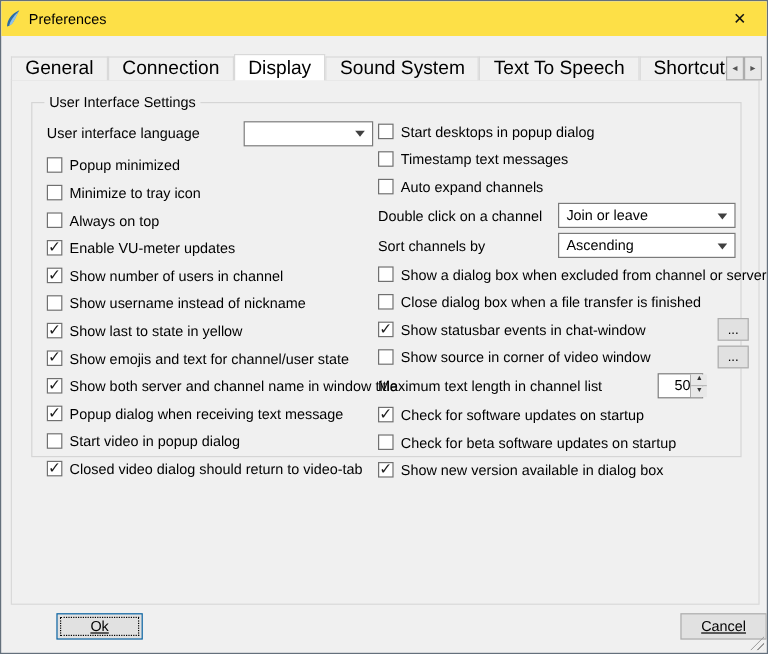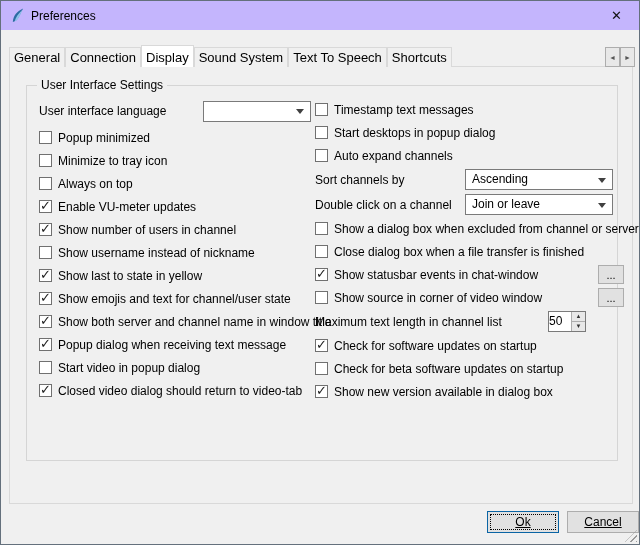--- a/index.html
+++ b/index.html
@@ -1,30 +1,30 @@
 <!DOCTYPE html>
 <html><head>
 <meta charset="utf-8">
 <style>
   html,body{margin:0;padding:0;background:#d8d8d8;}
   *{box-sizing:border-box;font-family:"Liberation Sans",sans-serif;}
   .window{position:relative;width:640px;height:545px;background:#f0f0f0;border:1px solid #64707c;overflow:hidden;}
-  .titlebar{position:absolute;top:0;left:0;right:0;height:29px;display:flex;align-items:center;padding-left:8px;background:#c4b5fd;justify-content:space-between;}
+  .titlebar{position:absolute;top:0;left:0;right:0;height:29px;display:flex;align-items:center;padding-left:1px;background:#fde047;justify-content:space-between;}
   .app-icon{width:16px;height:16px;margin-right:6px;display:inline-flex;align-items:center;justify-content:center;}
   .title{font-size:12px;color:#000;}
   .close{margin-left:auto;width:45px;height:29px;border:none;background:transparent;font-size:13px;color:#111;cursor:pointer;}
 
   .tabbar{position:absolute;left:8px;top:43px;width:596px;height:23px;display:flex;align-items:flex-end;overflow:hidden;z-index:3;}
-  .tab{height:20px;line-height:18px;padding:0 4px;font-size:13px;background:#f0f0f0;border:1px solid #d9d9d9;border-bottom:none;white-space:nowrap;cursor:pointer;color:#000;}
+  .tab{height:20px;line-height:18px;padding:0 11px;font-size:16px;background:#f0f0f0;border:1px solid #d9d9d9;border-bottom:none;white-space:nowrap;cursor:pointer;color:#000;}
   .tab.selected{height:23px;line-height:21px;background:#ffffff;position:relative;z-index:4;margin-bottom:-1px;}
   .tabscroll{position:absolute;top:46px;left:604px;height:20px;display:flex;z-index:5;}
   .tabscroll button{width:15px;height:20px;border:1px solid #adadad;background:#e8e8e8;font-size:7px;padding:0;color:#555;cursor:pointer;}
 
   .pane{position:absolute;left:8px;top:65px;width:624px;height:438px;border:1px solid #d9d9d9;background:#f0f0f0;}
-  .groupbox{position:absolute;left:16px;top:18px;width:592px;height:376px;border:1px solid #d5d5d5;}
+  .groupbox{position:absolute;left:16px;top:18px;width:592px;height:296px;border:1px solid #d5d5d5;}
   .group-label{position:absolute;top:-8px;left:10px;background:#f0f0f0;padding:0 4px;font-size:12px;color:#000;}
 
   .col{position:absolute;top:14px;}
   .col.left{left:12px;width:272px;}
   .col.right{left:288px;width:300px;}
   .row{position:relative;display:flex;align-items:center;height:19px;margin-bottom:4px;font-size:12px;color:#000;}
   .row.combo-row,.row.spin-row{height:21px;}
   .language-row{height:22px;margin-bottom:6px;}
   .language-row .lbl{width:164px;}
   .lbl{font-size:12px;color:#000;}
@@ -34,26 +34,26 @@
   .cb-label{cursor:default;white-space:nowrap;}
 
   .combo{position:relative;height:21px;border:1px solid #7a7a7a;background:#fff;padding:0 20px 0 6px;line-height:19px;font-size:12px;cursor:pointer;white-space:nowrap;overflow:hidden;}
   .carrow{position:absolute;right:6px;top:50%;margin-top:-2px;width:0;height:0;border-left:4px solid transparent;border-right:4px solid transparent;border-top:5px solid #404040;}
   .lang-combo{width:108px;}
   .abs-combo{position:absolute;left:150px;top:0;width:148px;}
 
   .dots-btn{position:absolute;left:283px;top:0;width:26px;height:19px;border:1px solid #adadad;background:#e1e1e1;font-size:11px;line-height:10px;padding:0;cursor:pointer;}
 
   .spin{position:absolute;left:233px;top:0;width:38px;height:21px;border:1px solid #7a7a7a;background:#fff;display:flex;}
-  .spin-val{flex:1;font-size:12px;line-height:19px;padding-left:0;}
+  .spin-val{flex:1;font-size:12px;line-height:19px;padding-left:13px;}
   .spin-btns{flex:none;width:14px;display:flex;flex-direction:column;border-left:1px solid #adadad;}
   .spin-btns span{flex:1;font-size:6px;line-height:8px;text-align:center;background:#e8e8e8;color:#333;cursor:pointer;}
   .spin-btns span:first-child{border-bottom:1px solid #adadad;}
 
-  .buttons{position:absolute;left:46px;right:0;bottom:11px;display:flex;justify-content:flex-end;gap:8px;}
+  .buttons{position:absolute;left:46px;right:0;bottom:11px;display:flex;justify-content:space-between;gap:8px;}
   .btn{width:72px;height:22px;font-size:12px;background:#e1e1e1;border:1px solid #adadad;text-decoration:underline;cursor:pointer;color:#000;}
   .btn.default{border:1px solid #0a64a4;outline:1px dotted #000;outline-offset:-4px;}
 
   .resize-grip{position:absolute;right:2px;bottom:2px;width:12px;height:12px;cursor:nwse-resize;
     background:repeating-linear-gradient(135deg,#9a9a9a 0 1px,transparent 1px 4px);
     clip-path:polygon(100% 0,100% 100%,0 100%);}
 </style>
 </head>
 <body>
 
@@ -157,37 +157,37 @@
                 <span class="mark">✓</span>
               </span>
               <span class="cb-label">Closed video dialog should return to video-tab</span>
             </div>
           </div>
       </div>
 
       <div class="col right" id="right-rows">
           <div class="row">
             <span class="cb"></span>
+            <span class="cb-label">Start desktops in popup dialog</span>
+          </div>
+          <div class="row">
+            <span class="cb"></span>
             <span class="cb-label">Timestamp text messages</span>
           </div>
           <div class="row">
             <span class="cb"></span>
-            <span class="cb-label">Start desktops in popup dialog</span>
-          </div>
-          <div class="row">
-            <span class="cb"></span>
             <span class="cb-label">Auto expand channels</span>
+          </div>
+          <div class="row combo-row">
+            <span class="lbl">Double click on a channel</span>
+            <div class="combo abs-combo"><span>Join or leave</span><span class="carrow"></span></div>
           </div>
           <div class="row combo-row">
             <span class="lbl">Sort channels by</span>
             <div class="combo abs-combo"><span>Ascending</span><span class="carrow"></span></div>
-          </div>
-          <div class="row combo-row">
-            <span class="lbl">Double click on a channel</span>
-            <div class="combo abs-combo"><span>Join or leave</span><span class="carrow"></span></div>
           </div>
           <div class="row">
             <span class="cb"></span>
             <span class="cb-label">Show a dialog box when excluded from channel or server</span>
           </div>
           <div class="row">
             <span class="cb"></span>
             <span class="cb-label">Close dialog box when a file transfer is finished</span>
           </div>
           <div class="row">

